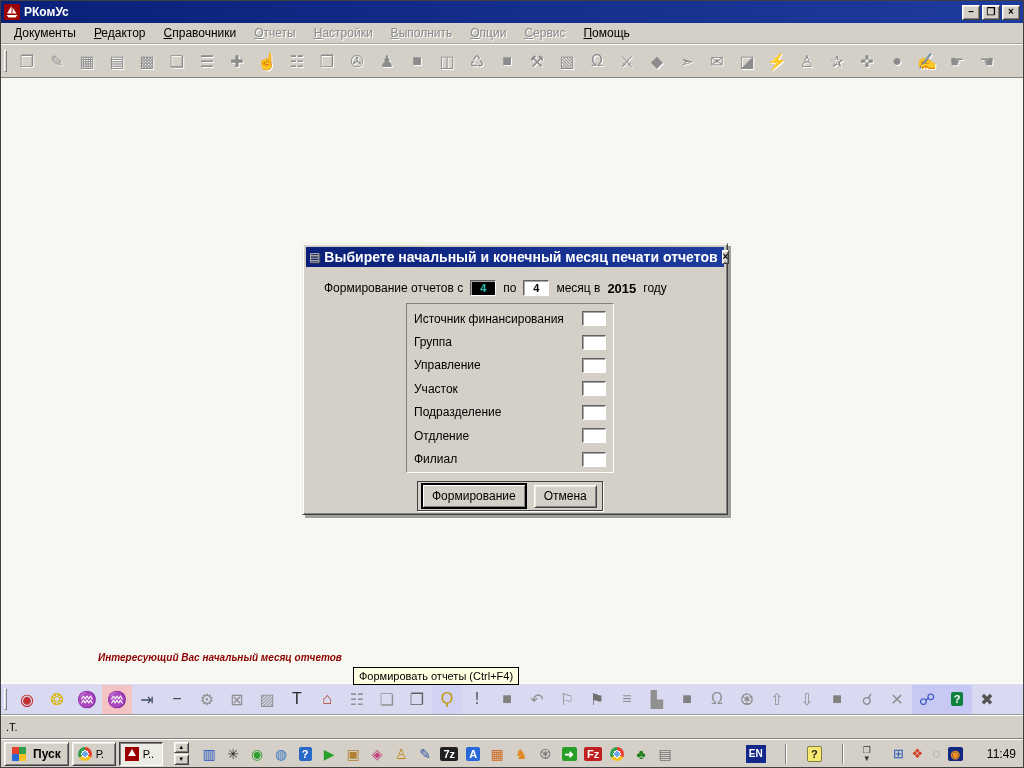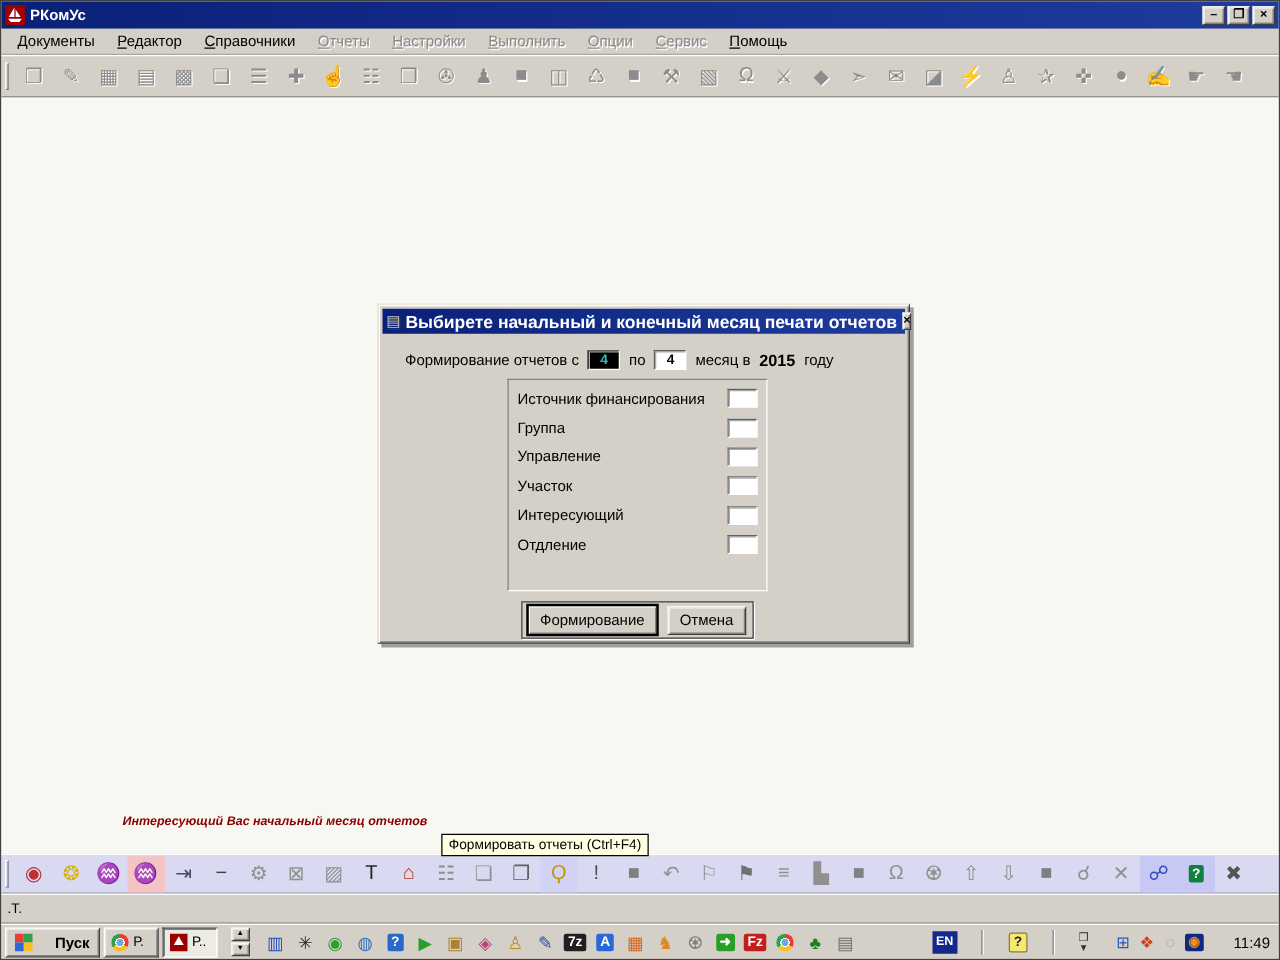--- a/index.html
+++ b/index.html
@@ -67,21 +67,21 @@
   .red-msg{position:absolute;left:97px;top:574px;color:#8b0000;font-weight:bold;
     font-style:italic;font-size:10px;white-space:nowrap;}
   .tooltip{position:absolute;left:352px;top:589px;background:#ffffe1;border:1px solid #000;
     font-size:11px;padding:2px 5px;white-space:nowrap;}
   
   .statusbar{height:24px;flex:0 0 24px;background:#d4d0c8;border-top:1px solid #fff;
     border-bottom:1px solid #808080;display:flex;align-items:center;padding:0 5px;font-size:11px;}
   
   .taskbar{height:28px;flex:0 0 28px;background:#d4d0c8;border-top:1px solid #fff;
     display:flex;align-items:center;gap:3px;padding:0 3px;font-size:11px;}
-  .start-btn{height:24px;display:flex;align-items:center;gap:18px;font-weight:bold;
+  .start-btn{height:24px;display:flex;align-items:center;gap:7px;font-weight:bold;
     font-size:12px;padding:0 7px;}
   .winlogo{width:14px;height:14px;display:grid;grid-template-columns:7px 7px;grid-template-rows:7px 7px;}
   .winlogo span:nth-child(1){background:#e84030;}
   .winlogo span:nth-child(2){background:#30a04c;}
   .winlogo span:nth-child(3){background:#2868d8;}
   .winlogo span:nth-child(4){background:#f8c020;}
   .task-btn{height:24px;min-width:44px;display:flex;align-items:center;gap:4px;padding:0 5px;font-size:11px;}
   .task-btn.active{border-color:#404040 #fff #fff #404040;background:#ecebe4;
     box-shadow:inset 1px 1px 0 #808080;}
   .task-icon{width:14px;height:14px;flex:0 0 14px;position:relative;}
@@ -281,29 +281,33 @@
             <span class="filter-label">Управление</span>
             <span class="filter-box sunken"></span>
           </div>
 
           <div class="filter-row">
             <span class="filter-label">Участок</span>
             <span class="filter-box sunken"></span>
           </div>
 
           <div class="filter-row">
-            <span class="filter-label">Интересующий</span>
+            <span class="filter-label">Подразделение</span>
             <span class="filter-box sunken"></span>
           </div>
 
           <div class="filter-row">
             <span class="filter-label">Отдление</span>
             <span class="filter-box sunken"></span>
           </div>
 
+          <div class="filter-row">
+            <span class="filter-label">Филиал</span>
+            <span class="filter-box sunken"></span>
+          </div>
         </div>
 
       <div class="dlg-buttons">
         <button class="btn raised default">Формирование</button>
         <button class="btn raised">Отмена</button>
       </div>
     </div>
 
     <div class="red-msg">Интересующий Вас начальный месяц отчетов</div>
     <div class="tooltip">Формировать отчеты (Ctrl+F4)</div>

